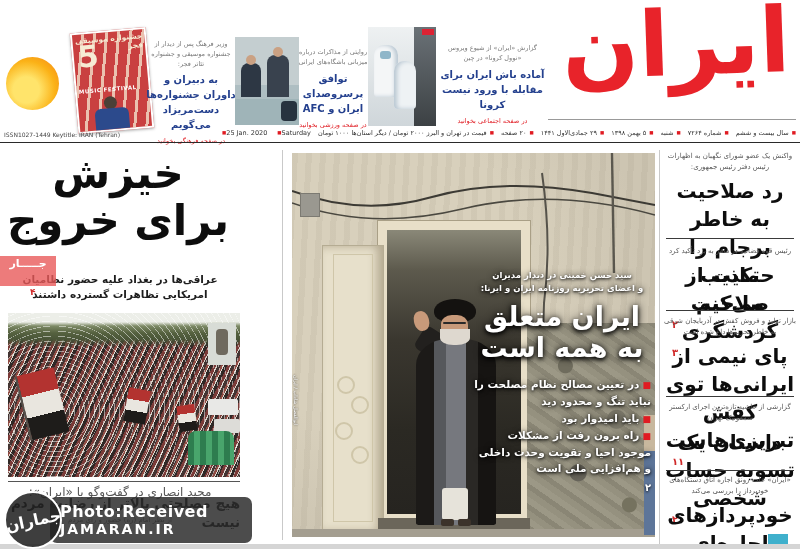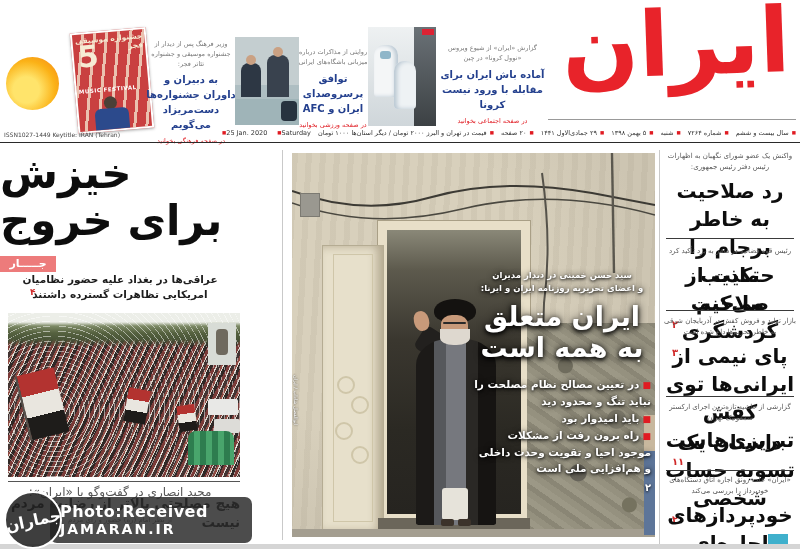--- a/index.html
+++ b/index.html
@@ -43,24 +43,24 @@
   .logo-rule{left:548px;top:119px;width:248px;height:1px;background:#999;}
 
   
   .issn{left:4px;top:131px;font-size:6px;color:#444;}
   .dateline{left:150px;right:4px;top:129px;display:flex;gap:7px;direction:rtl;
             font-size:6.5px;color:#333;align-items:center;white-space:nowrap;}
   .seg::before{content:"■";color:#e01b22;font-size:4.5px;margin-left:3px;vertical-align:1px;}
   .rule-top{left:0;top:142px;width:800px;height:1px;background:#2a2a2a;}
 
   
-  .lead-h1{left:0;top:150px;width:236px;text-align:left;font-weight:800;color:#0d0d0d;
+  .lead-h1{left:0;top:150px;width:236px;text-align:center;font-weight:800;color:#0d0d0d;
            font-size:42px;line-height:1.12;}
   .lead-h1 div{white-space:nowrap;}
-  .tag-red{left:0;top:256px;width:56px;height:16px;background:rgba(232,90,90,.8);color:#fff;
+  .tag-red{left:0;top:256px;width:56px;height:30px;background:rgba(232,90,90,.8);color:#fff;
            font-size:11px;font-weight:bold;text-align:center;line-height:16px;z-index:5;}
   .lead-sub{left:0;top:272px;width:240px;text-align:center;font-size:10.5px;font-weight:600;
             color:#1c1c1c;line-height:1.45;}
   .pagenum{color:#d02a2a;font-weight:bold;}
   .p4{left:30px;top:287px;font-size:9px;}
   .crowd{left:8px;top:313px;width:232px;height:164px;overflow:hidden;background-color:#6a524c;
     background-image:
       repeating-radial-gradient(circle at 20% 60%,rgba(255,255,255,.5) 0 .7px,transparent .7px 5px),
       linear-gradient(180deg,#eceee8 0 9px,#7d8a66 13px,#55613f 20px,#4a5638 26px,rgba(0,0,0,0) 34px),
       repeating-linear-gradient(115deg,#7a3b38 0 3px,#d7d2c8 3px 4px,#433432 4px 7px,#8e4a42 7px 9px,#ded9cf 9px 10px,#2f2826 10px 13px);}

